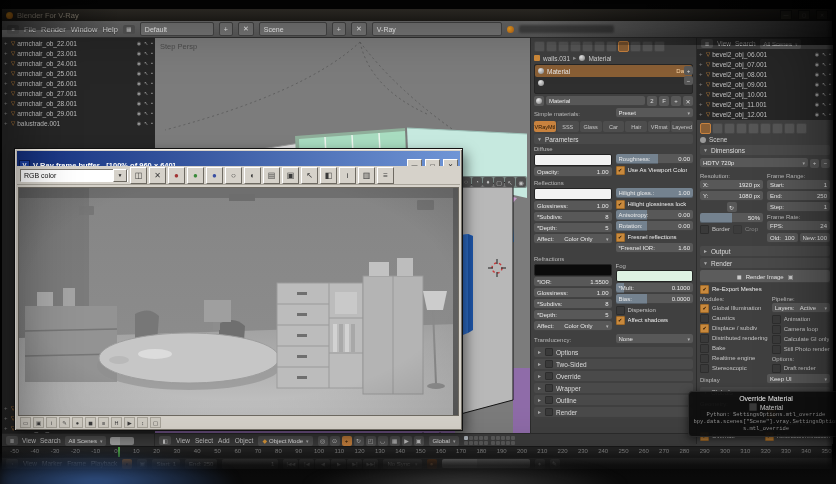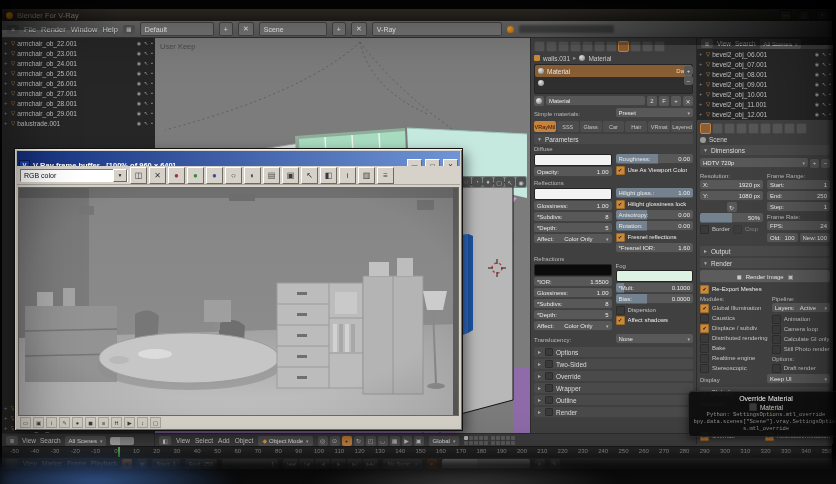--- a/index.html
+++ b/index.html
@@ -393,21 +393,21 @@
             <line x1="342" y1="234" x2="342" y2="239" stroke="#1f1f1f" stroke-width="1"></line>
             <line x1="333" y1="230" x2="338" y2="230" stroke="#1f1f1f" stroke-width="1"></line>
             <line x1="346" y1="230" x2="351" y2="230" stroke="#1f1f1f" stroke-width="1"></line>
           </g>
 
           <g>
             <line x1="7" y1="378" x2="26" y2="378" stroke="#3fd03f" stroke-width="1.5"></line>
             <polygon points="0,378 8,374 8,382" fill="#3fd03f"></polygon>
           </g>
         </svg>
-        <span class="vplabel">User Keep</span>
+        <span class="vplabel">Step Persp</span>
         <span class="vpstatus">(1) walls.001</span>
         <div class="ministrip">
 
             <span class="mchip on">▣</span>
 
             <span class="mchip">◌</span>
 
             <span class="mchip">◔</span>
 
             <span class="mchip">♦</span>

